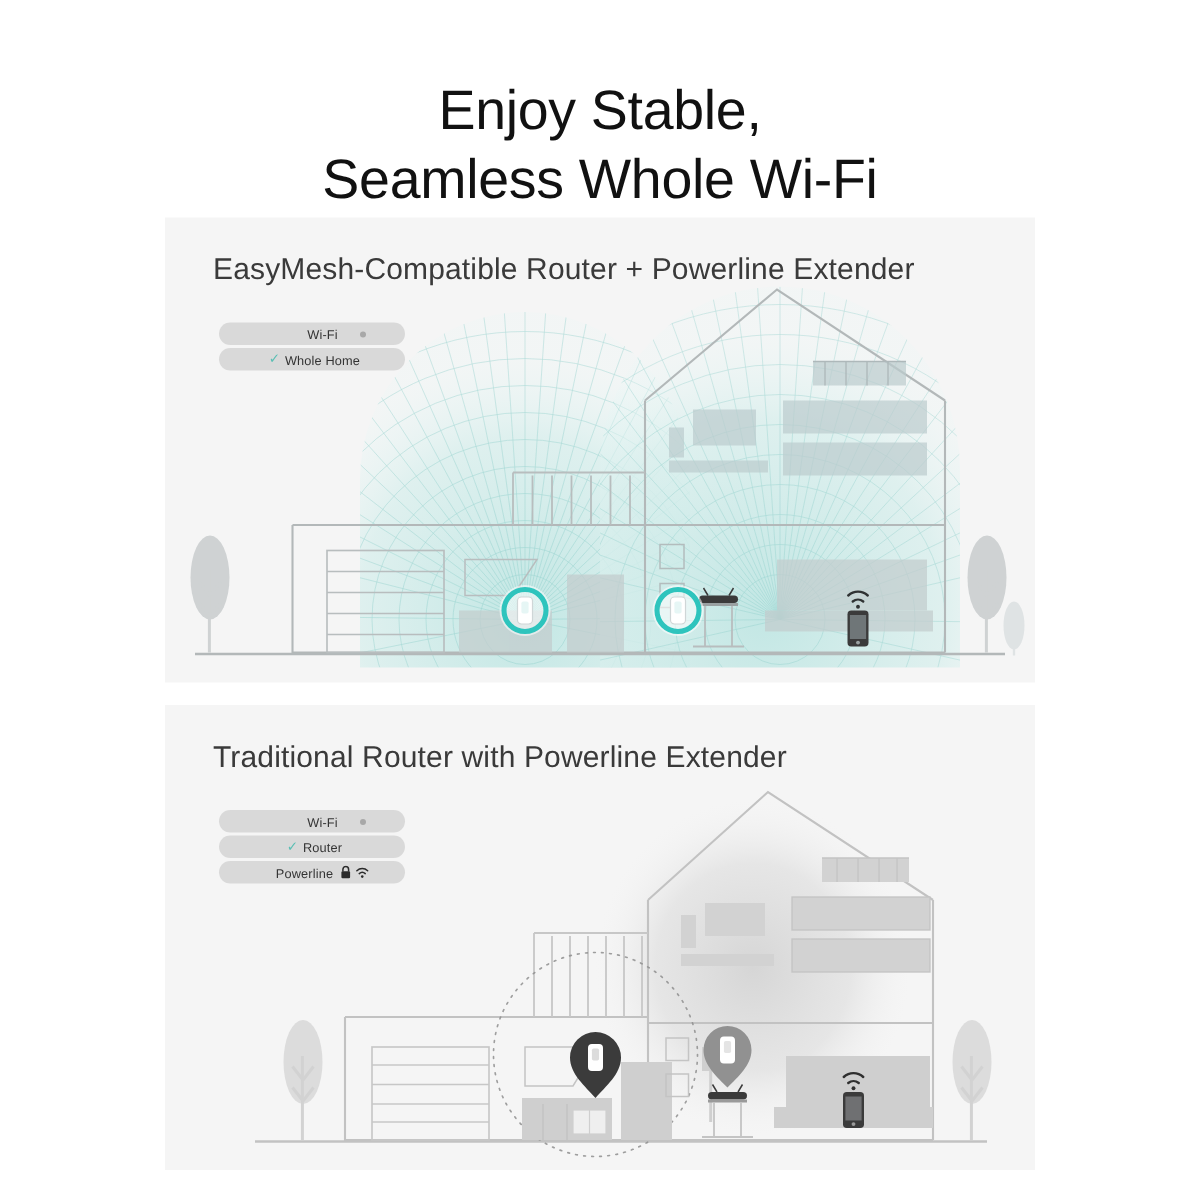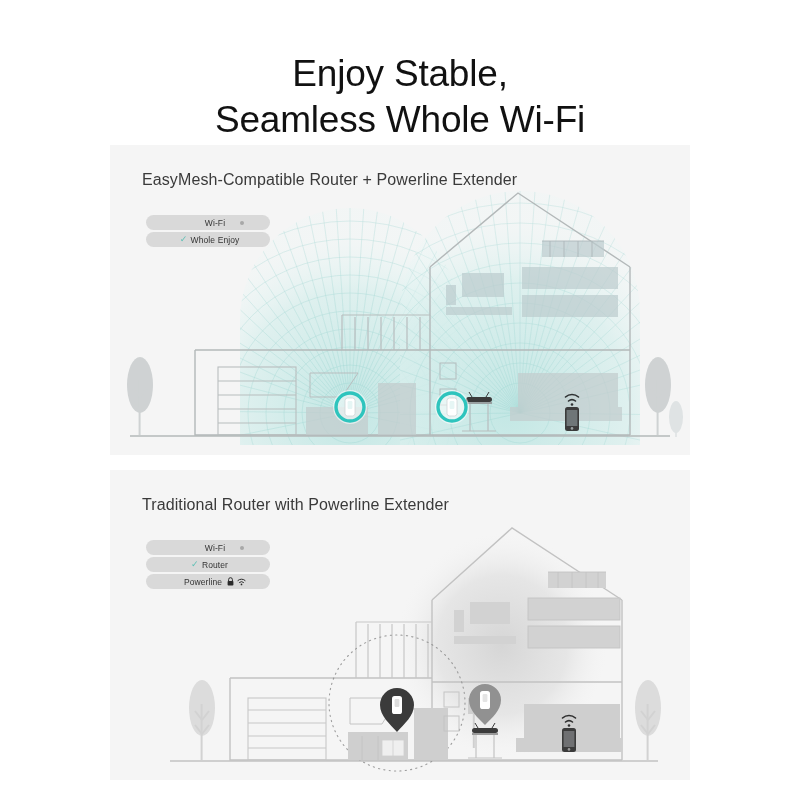--- a/index.html
+++ b/index.html
@@ -44,21 +44,21 @@
     width: 580px;
     background: #f5f5f5;
   }
   #panel-1 { top: 145px; height: 310px; }
   #panel-2 { top: 470px; height: 310px; }
 
   .panel-title {
     position: absolute;
     left: 32px;
     top: 25px;
-    font-size: 16px;
+    font-size: 20px;
     line-height: 20px;
     font-weight: 400;
     color: #3a3a3a;
     letter-spacing: 0.1px;
     text-align: right;
   }
 
   
   .legend {
     position: absolute;
@@ -140,21 +140,21 @@
     <div class="panel-title">EasyMesh-Compatible Router + Powerline Extender</div>
 
     <div class="legend">
       <div class="pill">
         <span class="tick blank">✓</span>
         <span class="pill-label">Wi-Fi</span>
         <span class="dot"></span>
       </div>
       <div class="pill">
         <span class="tick">✓</span>
-        <span class="pill-label">Whole Enjoy</span>
+        <span class="pill-label">Whole Home</span>
       </div>
     </div>
 
     <svg class="illus" viewBox="0 0 580 310">
       <defs>
         <clipPath id="domeClipA">
           <path d="M130 300 L130 175 A110 112 0 0 1 350 175 L350 300 Z"></path>
         </clipPath>
         <clipPath id="domeClipB">
           <path d="M290 300 L290 168 A120 122 0 0 1 530 168 L530 300 Z"></path>

